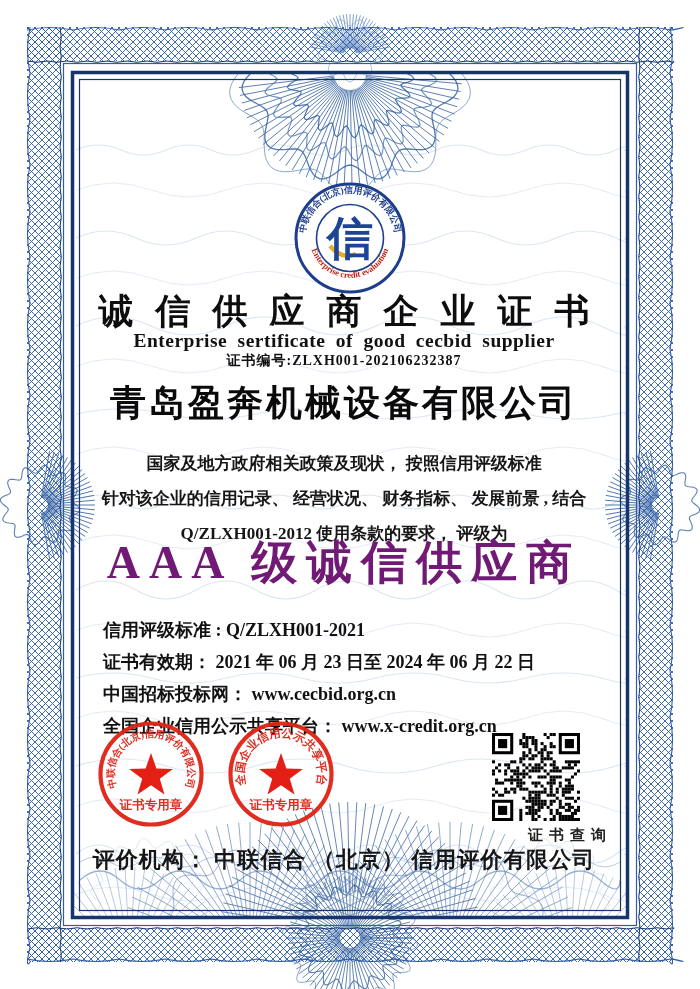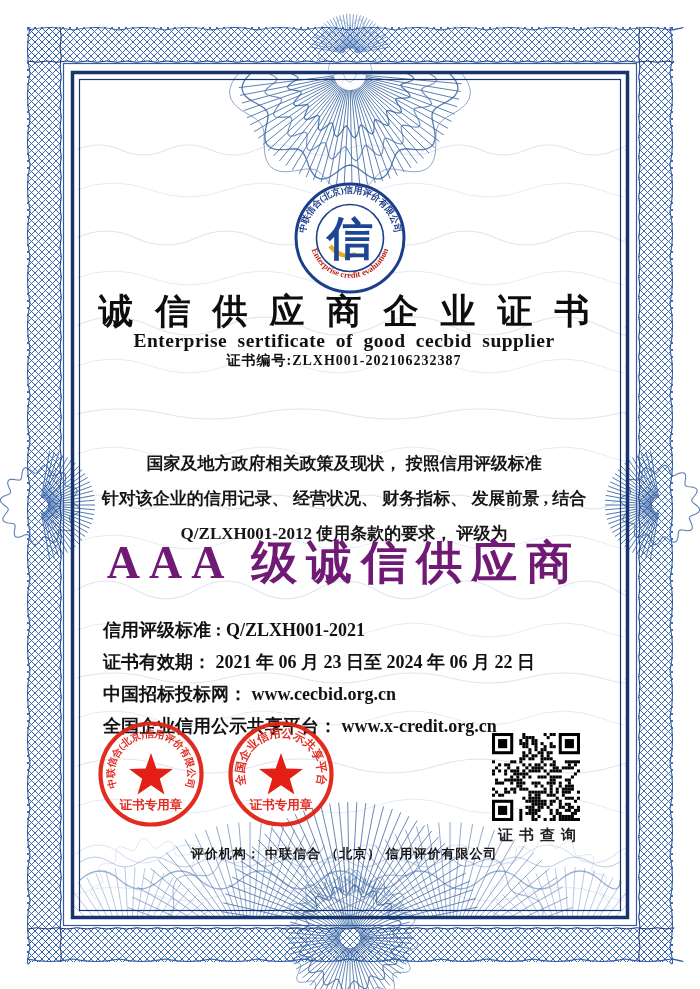--- a/index.html
+++ b/index.html
@@ -12,22 +12,22 @@
   .content{position:absolute;left:0;top:0;width:700px;height:989px;z-index:2;}
   .center{left:0;width:688px;text-align:center;}
   .title-cn{top:288px;font-size:35px;font-weight:bold;color:#0d0d0d;letter-spacing:22px;text-indent:22px;}
   .title-en{top:330px;font-size:19.5px;font-weight:bold;color:#111;letter-spacing:.5px;word-spacing:5px;}
   .certno{top:352px;font-size:14px;font-weight:bold;color:#111;letter-spacing:1px;}
   .company{top:379px;font-size:36px;font-weight:bold;color:#0a0a0a;letter-spacing:3px;}
   .statement{top:446px;font-size:17px;font-weight:bold;color:#161616;line-height:35px;}
   .rating{top:532px;font-size:46px;font-weight:bold;color:#701a75;letter-spacing:9px;}
   .info{left:103px;top:614px;width:480px;font-size:18px;font-weight:bold;color:#111;}
   .info div{height:32px;line-height:32px;white-space:nowrap;}
-  .qr-caption{left:462px;top:826px;width:150px;text-align:center;font-size:15px;font-weight:bold;color:#222;letter-spacing:6px;text-indent:6px;}
-  .footer{top:845px;font-size:13px;font-weight:bold;color:#161616;letter-spacing:1px;}
+  .qr-caption{left:462px;top:826px;width:150px;text-align:right;font-size:15px;font-weight:bold;color:#222;letter-spacing:6px;text-indent:6px;}
+  .footer{top:845px;font-size:22px;font-weight:bold;color:#161616;letter-spacing:1px;}
   .seal{opacity:.96;}
 </style>
 </head>
 <body>
 
 <svg id="deco" width="700" height="989" viewBox="0 0 700 989">
     <defs>
       <pattern id="xh" width="7" height="7" patternUnits="userSpaceOnUse">
         <path d="M0 0L7 7M7 0L0 7" stroke="#2e5ca8" stroke-width="0.9" fill="none"></path>
       </pattern>
@@ -482,20 +482,21 @@
     <text font-size="8.5" font-weight="bold" fill="#c01a10">
       <textPath href="#larcB" startOffset="50%" text-anchor="middle">Enterprise credit evaluation</textPath>
     </text>
     <path d="M38 66 Q 50 80 64 74" stroke="#dfa90e" stroke-width="4.5" fill="none" opacity=".9"></path>
     <text x="58" y="74" text-anchor="middle" font-size="46" font-weight="bold" fill="#1e4496">信</text>
   </svg>
 
   <div class="abs center title-cn">诚信供应商企业证书</div>
   <div class="abs center title-en">Enterprise sertificate of good cecbid supplier</div>
   <div class="abs center certno">证书编号:ZLXH001-202106232387</div>
+  <div class="abs center company">青岛盈奔机械设备有限公司</div>
 
   <div class="abs center statement">
     <div>国家及地方政府相关政策及现状， 按照信用评级标准</div>
     <div>针对该企业的信用记录、 经营状况、 财务指标、 发展前景 , 结合</div>
     <div>Q/ZLXH001-2012 使用条款的要求， 评级为</div>
   </div>
 
   <div class="abs center rating">AAA 级诚信供应商</div>
 
   <div class="abs info">

